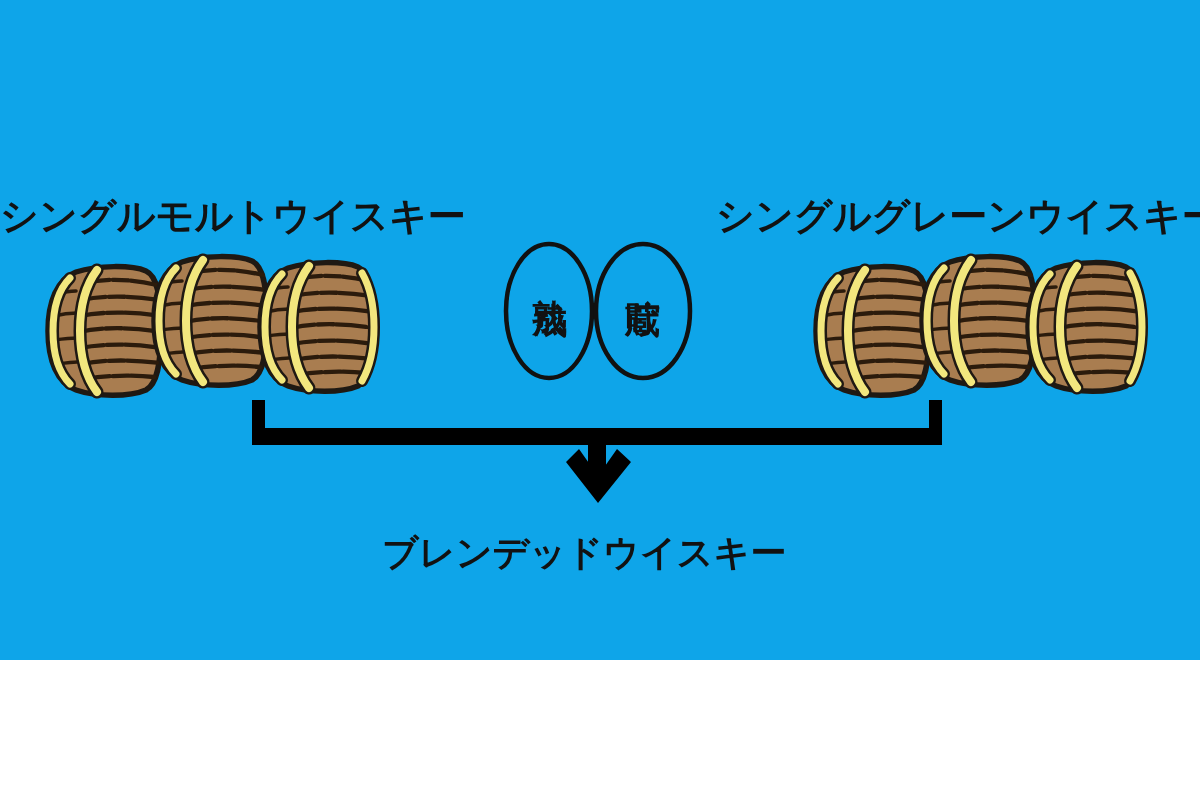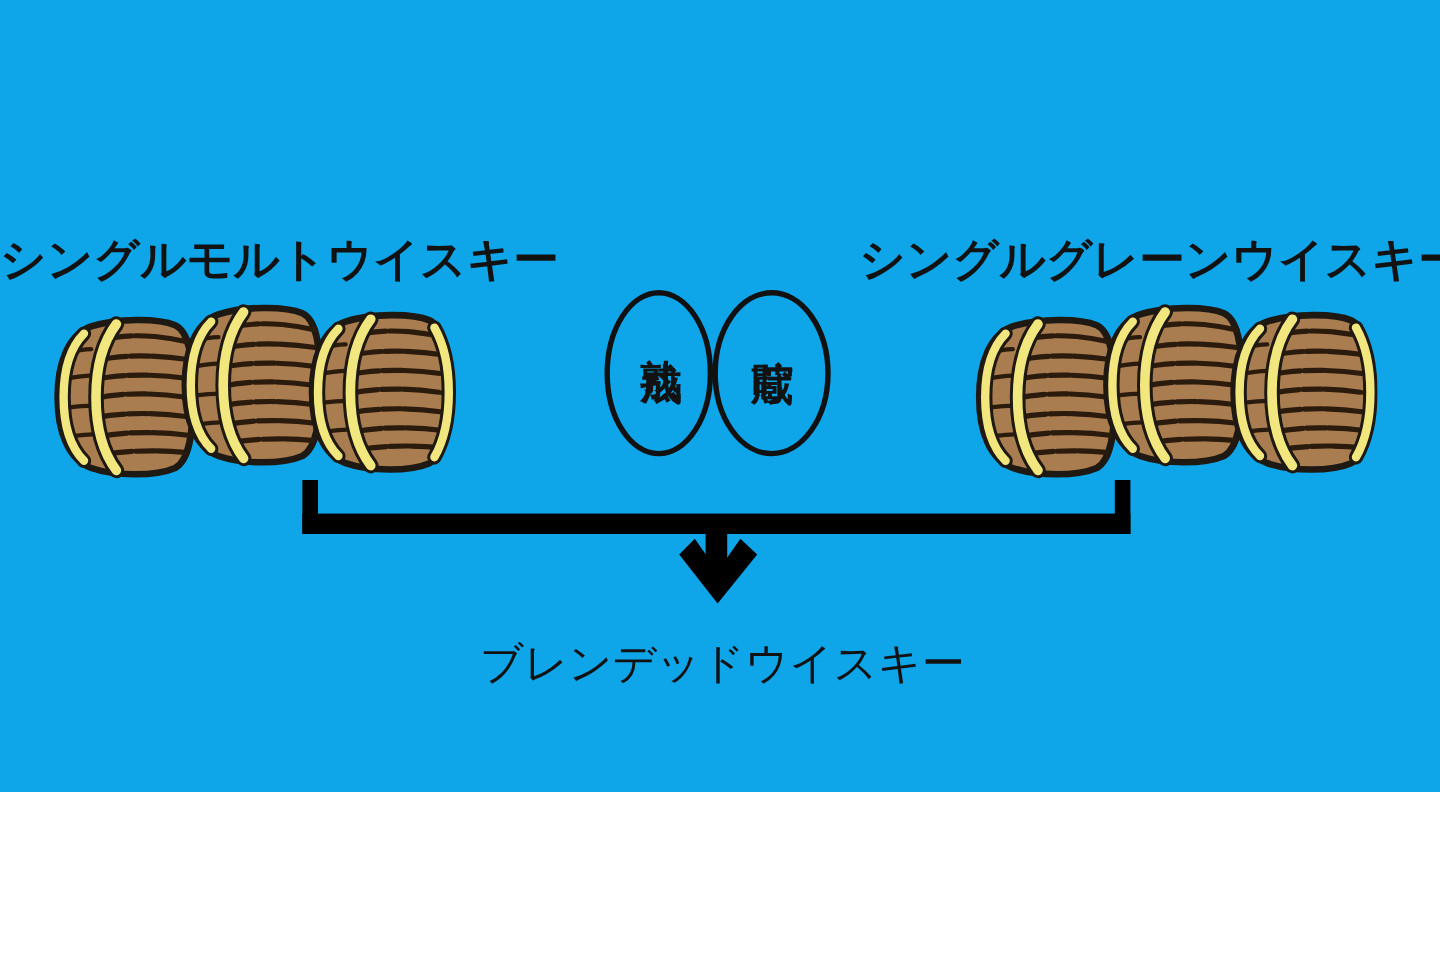--- a/index.html
+++ b/index.html
@@ -7,22 +7,22 @@
     position:relative;width:1200px;height:660px;background:#0ea5e9;overflow:hidden;
     font-family:"Liberation Sans","DejaVu Sans",sans-serif;color:#141414;padding-left:14px;
   }
   .src-label{
     position:absolute;top:191px;font-size:38px;font-weight:bold;
     text-align:center;white-space:nowrap;letter-spacing:0;color:#121212;
   }
   #label-left{left:0;width:440px;}
   #label-right{left:716px;width:478px;}
   .result-label{
-    position:absolute;top:529px;left:382px;width:440px;text-align:center;
-    font-size:36px;font-weight:normal;white-space:nowrap;color:#121212;
+    position:absolute;top:529px;left:382px;width:440px;text-align:left;
+    font-size:36px;font-weight:bold;white-space:nowrap;color:#121212;
   }
   .barrels-svg{position:absolute;width:340px;height:148px;top:252px;}
   #barrels-left{left:40px;}
   #barrels-right{left:808px;}
   #venn-svg{position:absolute;left:498px;top:236px;width:200px;height:152px;}
   .venn-text{
     position:absolute;writing-mode:vertical-rl;text-orientation:upright;
     font-size:35px;line-height:1.05;font-weight:bold;letter-spacing:3px;color:#121212;
   }
   #venn-text-left{left:531px;top:271px;}

